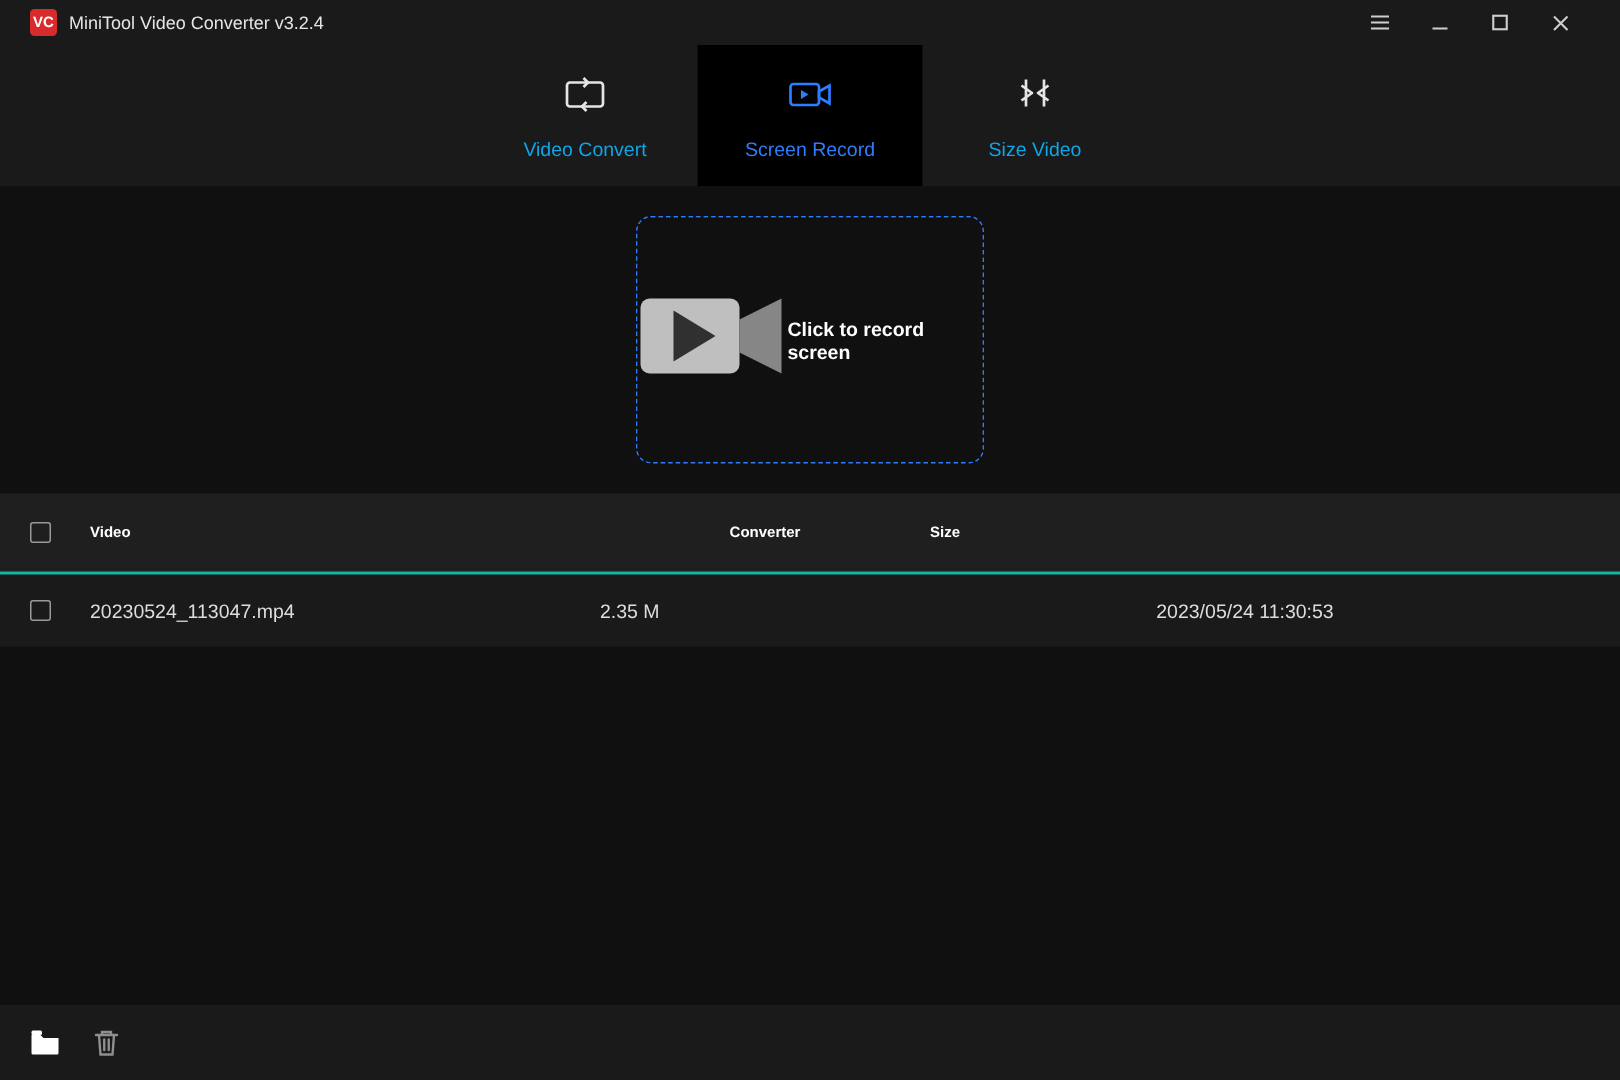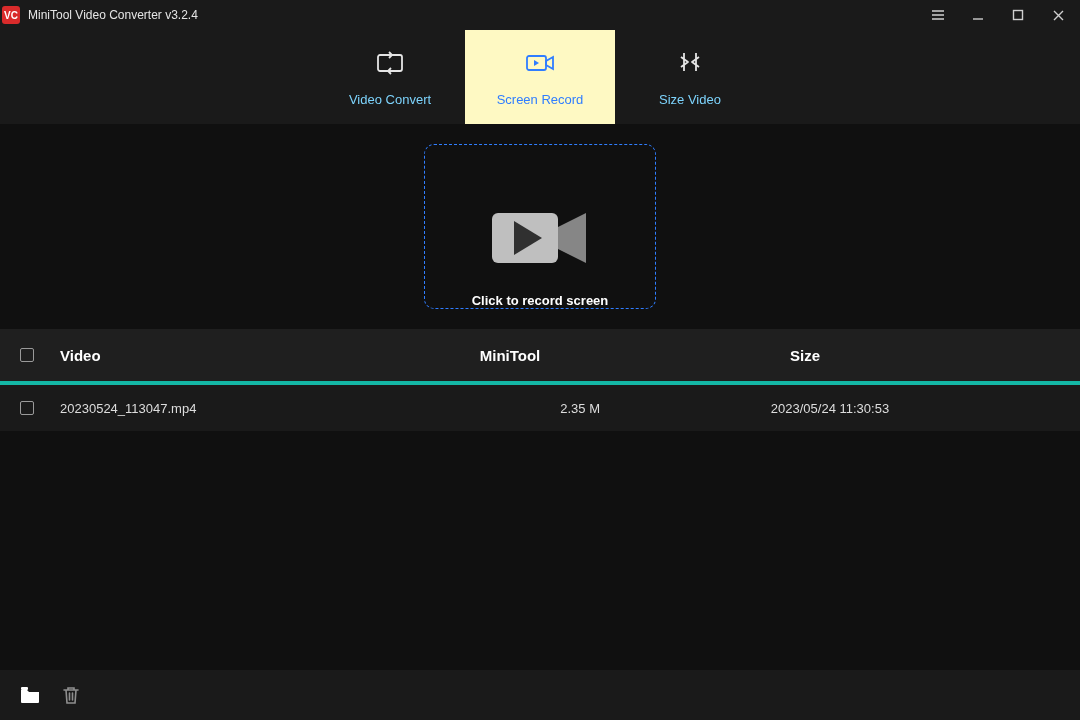--- a/index.html
+++ b/index.html
@@ -1,43 +1,43 @@
 <!DOCTYPE html>
 <html><head>
 <meta charset="utf-8">
 <style>
   * { box-sizing: border-box; margin: 0; padding: 0; }
   html, body { width: 1080px; height: 720px; overflow: hidden; font-family: -apple-system, "Segoe UI", Arial, sans-serif; background: #000; }
   .window { width: 1080px; height: 720px; background: #101010; display: flex; flex-direction: column; color: #e5e5e5; }
   
-  .titlebar { height: 30px; background: #1a1a1a; display: flex; align-items: center; padding: 0 2px; }
+  .titlebar { height: 30px; background: #1a1a1a; display: flex; align-items: center; padding: 0 20px; }
   .app-logo { width: 18px; height: 18px; background: #d92b2b; border-radius: 3px; display: flex; align-items: center; justify-content: center; font-size: 10px; font-weight: 700; color: #fff; margin-right: 8px; }
   .title-text { font-size: 12px; color: #e5e5e5; flex: 0 0 auto; }
   .title-spacer { flex: 1; }
   .title-btn { width: 40px; height: 30px; display: flex; align-items: center; justify-content: center; color: #cfcfcf; cursor: pointer; }
   .title-btn svg { display: block; }
   
   .tabbar { height: 94px; background: #1a1a1a; display: flex; justify-content: center; }
-  .tab { width: 150px; display: flex; flex-direction: column; align-items: center; justify-content: center; gap: 14px; color: #7dd3fc; cursor: pointer; }
-  .tab.active { background: #fef9c3; color: #2f7dff; }
+  .tab { width: 150px; display: flex; flex-direction: column; align-items: center; justify-content: center; gap: 14px; color: #0ea5e9; cursor: pointer; }
+  .tab.active { background: #000000; color: #2f7dff; }
   .tab-icon { height: 30px; display:flex; align-items:center; justify-content:center; }
   .tab-label { font-size: 13px; }
   
   .record-area { height: 205px; display: flex; align-items: center; justify-content: center; }
-  .record-box { width: 232px; height: 165px; border: 1px dashed #2f7dff; border-radius: 10px; display: flex; flex-direction: column; align-items: center; justify-content: flex-end; gap: 20px; cursor: pointer; }
+  .record-box { width: 232px; height: 165px; border: 1px dashed #2f7dff; border-radius: 10px; display: flex; flex-direction: row; align-items: center; justify-content: flex-start; cursor: pointer; }
   .record-label { font-size: 13px; font-weight: 600; color: #fff; }
   
-  .thead { height: 52px; background: #1f1f1f; display: flex; align-items: center; padding: 0 20px; font-size: 15px; font-weight: 600; color: #fff; }
+  .thead { height: 52px; background: #1f1f1f; display: flex; align-items: center; padding: 0 20px; font-size: 10px; font-weight: 600; color: #fff; }
   .col-check { width: 40px; display: flex; align-items: center; }
   .col-video { flex: 0 0 340px; }
   .col-duration { flex: 0 0 220px; text-align: center; }
-  .col-size   { flex: 0 0 200px; text-align: right; }
+  .col-size   { flex: 0 0 200px; text-align: left; }
   .col-date   { flex: 1; text-align: center; }
   
-  .trow { height: 50px; background: #1a1a1a; display: flex; align-items: center; padding: 0 20px; font-size: 13px; color: #ddd; border-top: 4px solid #14b8a6; }
+  .trow { height: 50px; background: #1a1a1a; display: flex; align-items: center; padding: 0 20px; font-size: 13px; color: #ddd; border-top: 2px solid #14b8a6; }
   
   .chk { width: 14px; height: 14px; border: 1.5px solid #9a9a9a; border-radius: 2px; cursor: pointer; }
   
   .content-fill { flex: 1; }
   .bottombar { height: 50px; background: #1a1a1a; display: flex; align-items: center; gap: 22px; padding: 0 20px; }
   .bottom-icon { color: #cfcfcf; cursor: pointer; display:flex; }
 </style>
 </head>
 <body>
 
@@ -110,21 +110,21 @@
       </span>
       <span class="record-label">Click to record screen</span>
     </div>
   </div>
 
   <div class="thead">
     <div class="col-check">
         <div class="chk"></div>
       </div>
     <div class="col-video">Video</div>
-    <div class="col-duration">MiniTool</div>
+    <div class="col-duration">Converter</div>
     <div class="col-size">Size</div>
   </div>
 
   <div class="trow">
     <div class="col-check">
         <div class="chk"></div>
       </div>
     <div class="col-video">20230524_113047.mp4</div>
     <div class="col-size">2.35 M</div>
     <div class="col-date">2023/05/24 11:30:53</div>

